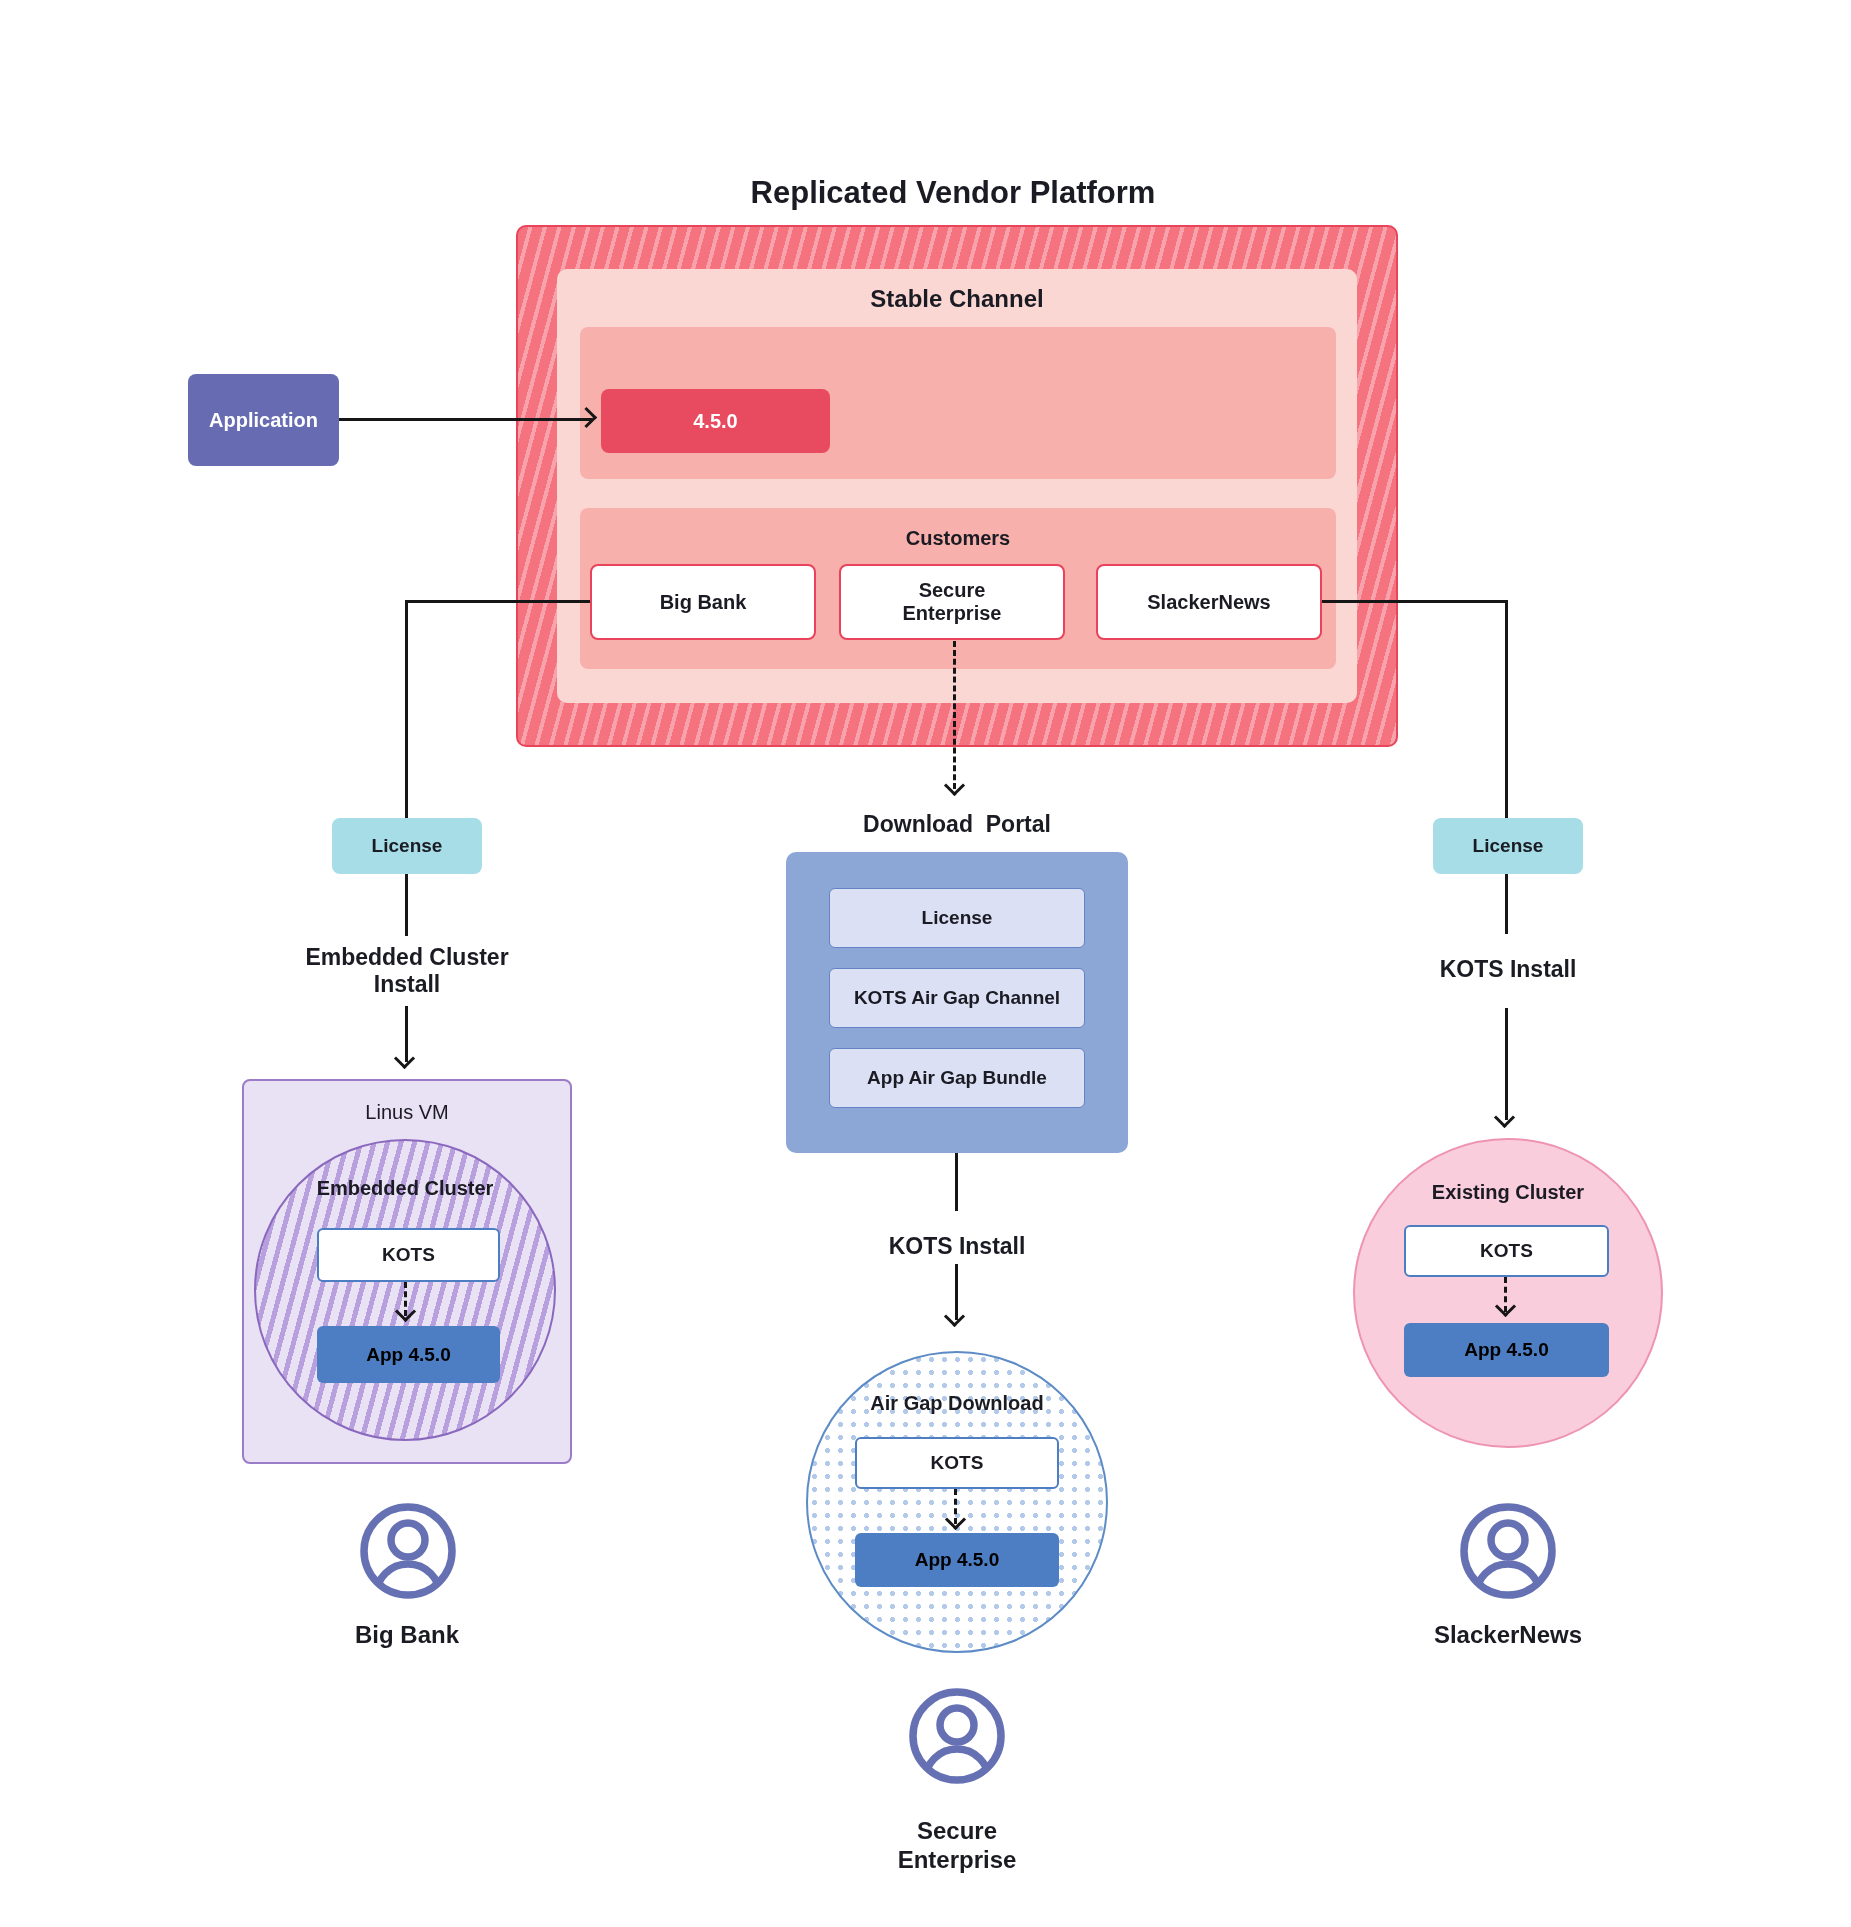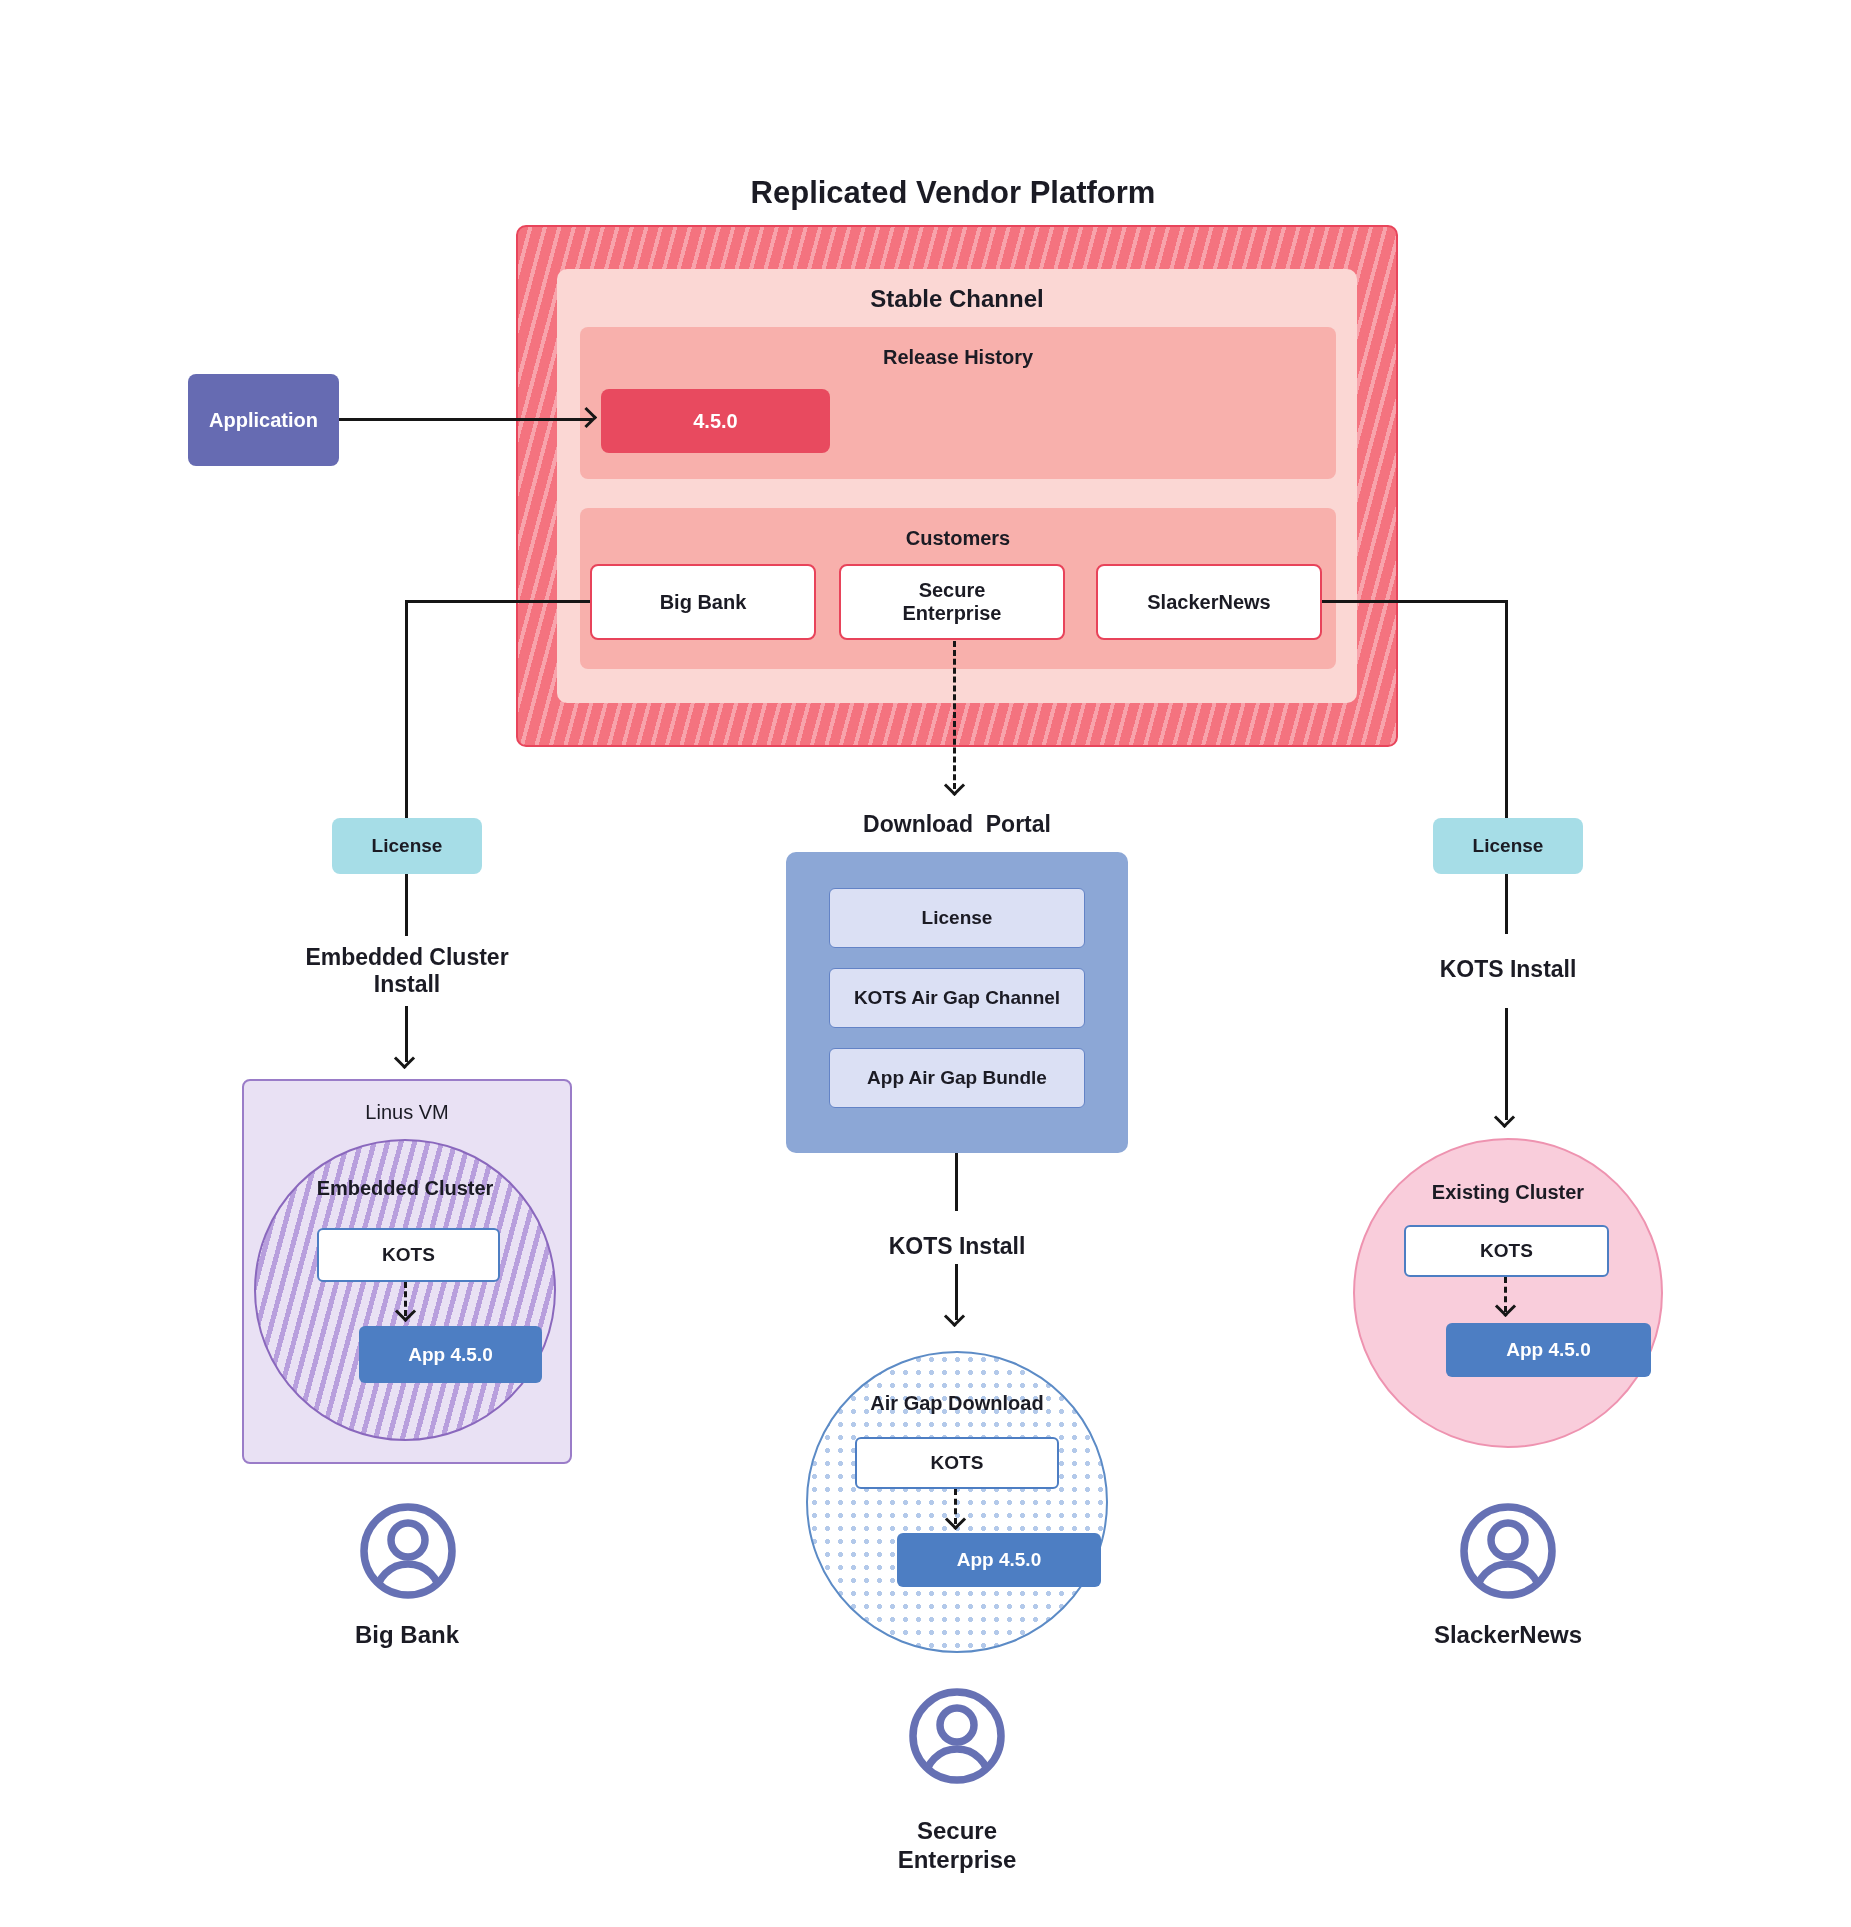--- a/index.html
+++ b/index.html
@@ -37,21 +37,21 @@
   .flow-label{font-size:23px;font-weight:600;}
 
   
   .linus{left:242px;top:1079px;width:330px;height:385px;background:#e9e1f4;border:2px solid #9a7cc8;border-radius:8px;}
   .ec-circle{
     left:254px;top:1139px;width:302px;height:302px;border-radius:50%;
     border:2.5px solid #8a68bd;
     background:#e9e1f4 repeating-linear-gradient(105deg,rgba(0,0,0,0) 0 8px,#b89fdd 8px 13px);
   }
   .kots-box{background:#fff;border:2px solid #4d7ec3;border-radius:6px;font-size:19px;}
-  .app-box{background:#4d7ec3;border-radius:6px;color:#ffffff;font-size:19px;margin-left:42px;}
+  .app-box{background:#4d7ec3;border-radius:6px;color:#000000;font-size:19px;}
 
   
   .dportal{left:786px;top:852px;width:342px;height:301px;background:#8ca7d6;border-radius:10px;}
   .dp-item{left:829px;width:256px;height:60px;background:#dbe0f4;border:1.5px solid #6383c6;border-radius:6px;font-size:19px;}
   .airgap-circle{
     left:806px;top:1351px;width:302px;height:302px;border-radius:50%;
     border:2.5px solid #5c8bc6;
     background-color:#fff;
     background-image:radial-gradient(#b3c9ea 2.4px,rgba(0,0,0,0) 2.5px);
     background-size:13px 13px;
@@ -81,21 +81,20 @@
 <div class="canvas">
 
   <div class="abs ctr title" style="left:653px;top:178px;width:600px;height:30px;">Replicated Vendor Platform</div>
 
   <div class="abs outer-hatch"></div>
 
   <div class="abs stable"></div>
   <div class="abs ctr lbl" style="left:557px;top:287px;width:800px;height:24px;font-size:24px;">Stable Channel</div>
 
   <div class="abs panel rh-panel"></div>
-  <div class="abs ctr lbl" style="left:580px;top:345px;width:756px;height:24px;font-size:20px;">Release History</div>
 
   <div class="abs ctr lbl rel-hot">4.5.0</div>
 
   <div class="abs panel cust-panel"></div>
   <div class="abs ctr lbl" style="left:580px;top:526px;width:756px;height:24px;font-size:20px;">Customers</div>
 
   <div class="abs ctr lbl box-white-red cust preline" style="left:590px;">Big Bank</div>
   <div class="abs ctr lbl box-white-red cust preline" style="left:839px;">Secure
 Enterprise</div>
   <div class="abs ctr lbl box-white-red cust preline" style="left:1096px;">SlackerNews</div>

